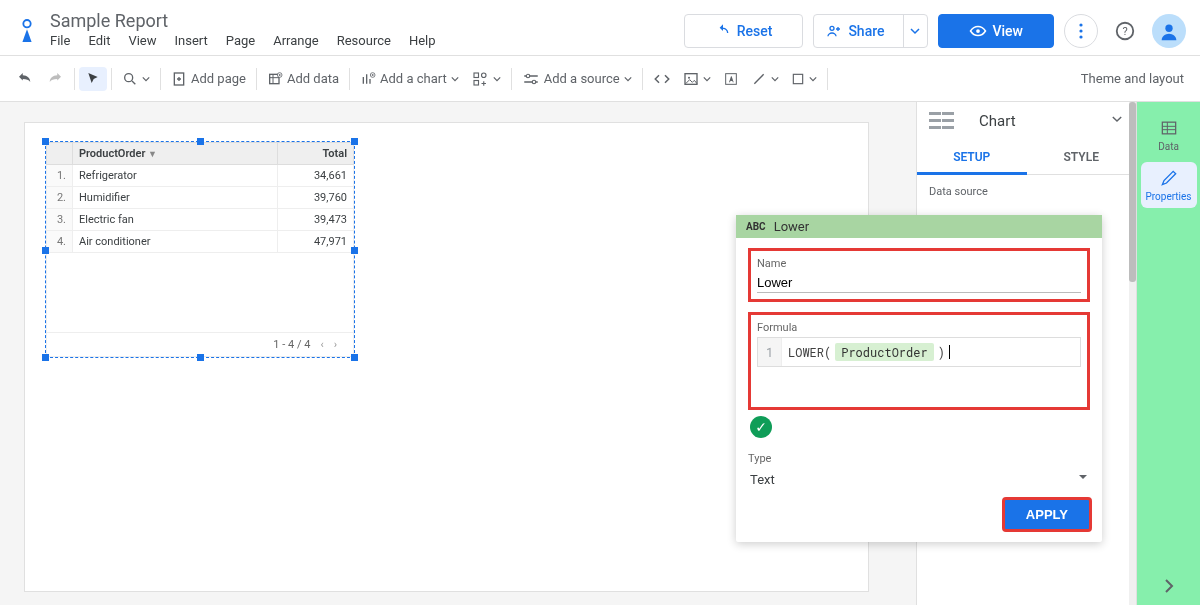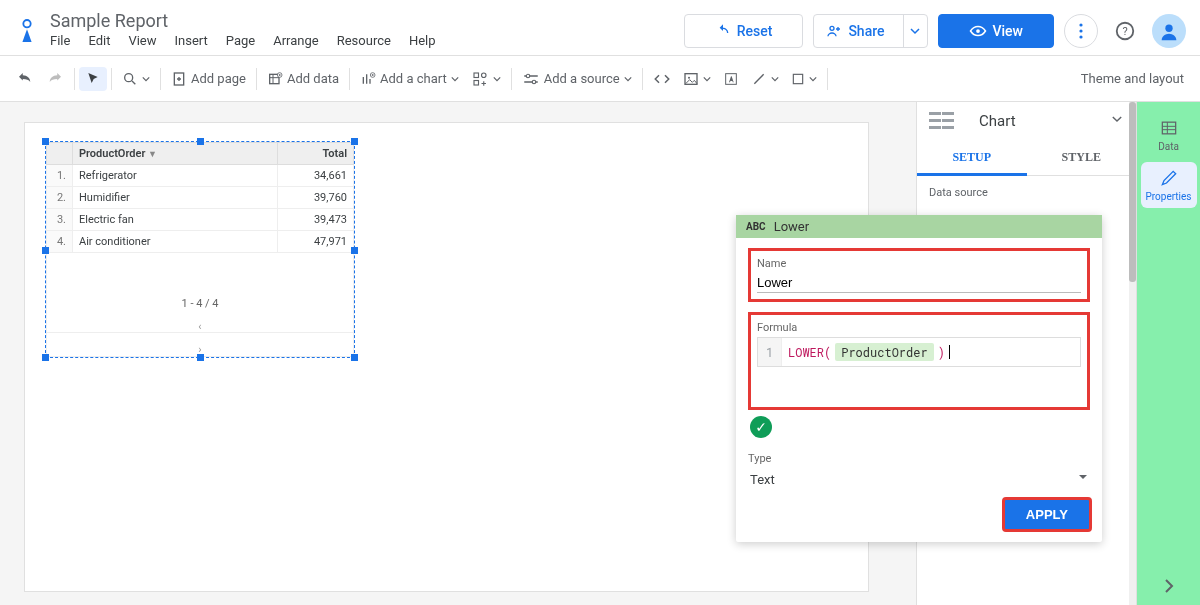--- a/index.html
+++ b/index.html
@@ -42,30 +42,30 @@
   .h-tm{top:-4px;left:50%;margin-left:-3px;} .h-bm{bottom:-4px;left:50%;margin-left:-3px;}
   .h-ml{top:50%;left:-4px;margin-top:-3px;} .h-mr{top:50%;right:-4px;margin-top:-3px;}
 
   .data-table { width:100%; border-collapse:collapse; font-size:11px; }
   .data-table th { background:#efefef; font-weight:600; text-align:left; padding:4px 6px; border:1px solid #ddd;}
   .data-table th.total { text-align:right;}
   .data-table td { padding:4px 6px; border:1px solid #eee;}
   .data-table td.idx { width:26px; text-align:right; color:#777; background:#fafafa;}
   .data-table td.total { text-align:right; width:76px;}
   .table-pad { height:80px; border:1px solid #eee; border-top:none;}
-  .table-footer { height:24px; border:1px solid #eee; border-top:none; display:flex; align-items:center; justify-content:flex-end; gap:10px; font-size:11px; padding:0 8px; color:#666;flex-direction:column;}
+  .table-footer { height:24px; border:1px solid #eee; border-top:none; display:flex; align-items:center; justify-content:flex-end; gap:10px; font-size:11px; padding:0 16px; color:#666;}
 
   
   .side { display:flex; }
   .panel { width:220px; border-left:1px solid #e0e0e0; background:#fff; position:relative; }
   .panel-head { display:flex; gap:22px; padding:10px 12px; }
   .panel-head .ph-icon { width:28px;height:20px; display:flex;flex-wrap:wrap;gap:1px;}
   .panel-head .ph-icon span{display:block;background:#9aa0a6;}
   .panel-title { font-size:15px; color:#3c4043; flex:1;}
-  .tabs { display:flex;font-family:Liberation Serif, serif; }
+  .tabs { display:flex; }
   .tab { flex:1; text-align:center; font-size:12px; font-weight:600; padding:8px 0; color:#5f6368; cursor:pointer; border-bottom:1px solid #e0e0e0;}
   .tab.active { color:#1a73e8; border-bottom:3px solid #1a73e8;}
   .panel-section-label { font-size:11px; color:#5f6368; padding:10px 12px 4px;}
   .panel-scroll { position:absolute; right:0; top:0; width:7px; height:100%; background:#f0f0f0;}
   .panel-scroll-thumb { position:absolute; right:0; top:0; width:7px; height:180px; background:#bdbdbd; border-radius:3px;}
 
   .right-rail { width:64px; border-left:1px solid #e0e0e0; display:flex; flex-direction:column; align-items:center; gap:4px; padding-top:10px; background:#86efac; position:relative;}
   .rail-item { width:56px; display:flex; flex-direction:column; align-items:center; gap:3px; font-size:10px; color:#5f6368; padding:6px 0; border-radius:6px; cursor:pointer;}
   .rail-item.active { background:#e8f0fe; color:#1a73e8;}
   .rail-expand { position:absolute; bottom:10px; width:32px;height:32px; display:flex;align-items:center;justify-content:center;color:#5f6368; cursor:pointer;}
@@ -75,21 +75,21 @@
   .popup-bar { background:#a8d5a2; color:#333; font-size:13px; display:flex; align-items:center; gap:8px; padding:4px 10px;}
   .popup-bar .abc { font-size:10px; font-weight:700;}
   .popup-body { padding:10px 12px 12px;}
   .field-label { font-size:11px; color:#666; margin:2px 0 3px;}
   .name-box { border:3px solid #e53935; padding:4px 6px 6px; margin-bottom:10px;}
   .name-input { width:100%; border:none; border-bottom:1px solid #bbb; font-size:13px; padding:2px 0; outline:none;}
   .formula-wrap { border:3px solid #e53935; padding:4px 6px 40px; margin-bottom:6px;}
   .code-box { border:1px solid #ddd; height:30px; display:flex; align-items:stretch; font-family: "Roboto Mono", monospace; font-size:12px;}
   .gutter { width:24px; background:#f5f5f5; color:#9aa0a6; display:flex; align-items:center; justify-content:center; border-right:1px solid #eee;}
   .code-line { flex:1; display:flex; align-items:center; gap:4px; padding:0 6px;}
-  .tok-fn{color:#be185d;text-align:right;} .tok-field{background:#d7f0d2; padding:1px 6px; border-radius:2px; color:#333;}
+  .tok-fn{color:#404040;text-align:right;} .tok-field{background:#d7f0d2; padding:1px 6px; border-radius:2px; color:#333;}
   .caret { display:inline-block; width:1px; height:14px; background:#000;}
   .valid-check { width:22px;height:22px;border-radius:50%;background:#0f9d58;color:#fff;display:flex;align-items:center;justify-content:center;font-size:14px;margin:6px 0 2px 2px;}
   .type-row { display:flex; justify-content:space-between; font-size:13px; padding:4px 2px 0;}
   .apply-wrap { display:flex; justify-content:flex-end; margin-top:12px;}
   .apply-btn { background:#1a73e8; color:#fff; border:none; padding:8px 22px; font-weight:600; font-size:13px; border-radius:2px; cursor:pointer; outline:3px solid #e53935; outline-offset:-1px;}
 
   svg { display:block; }
 </style>
 </head>
 <body>

